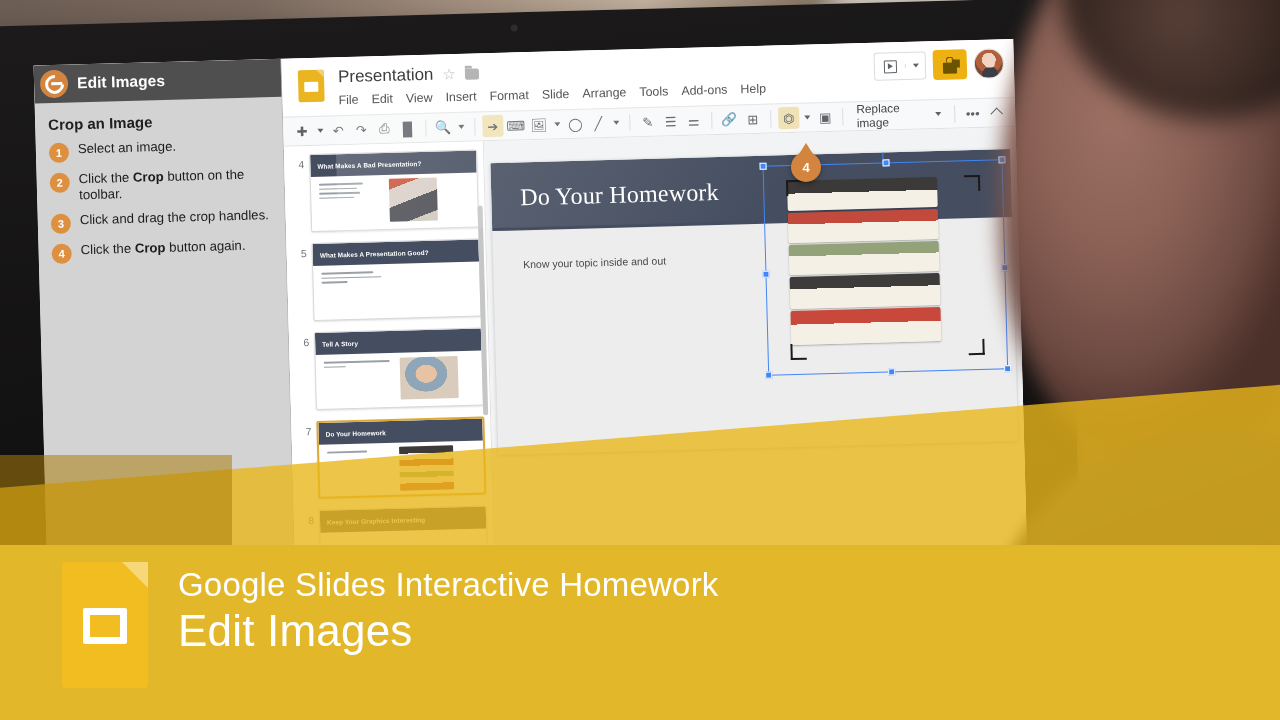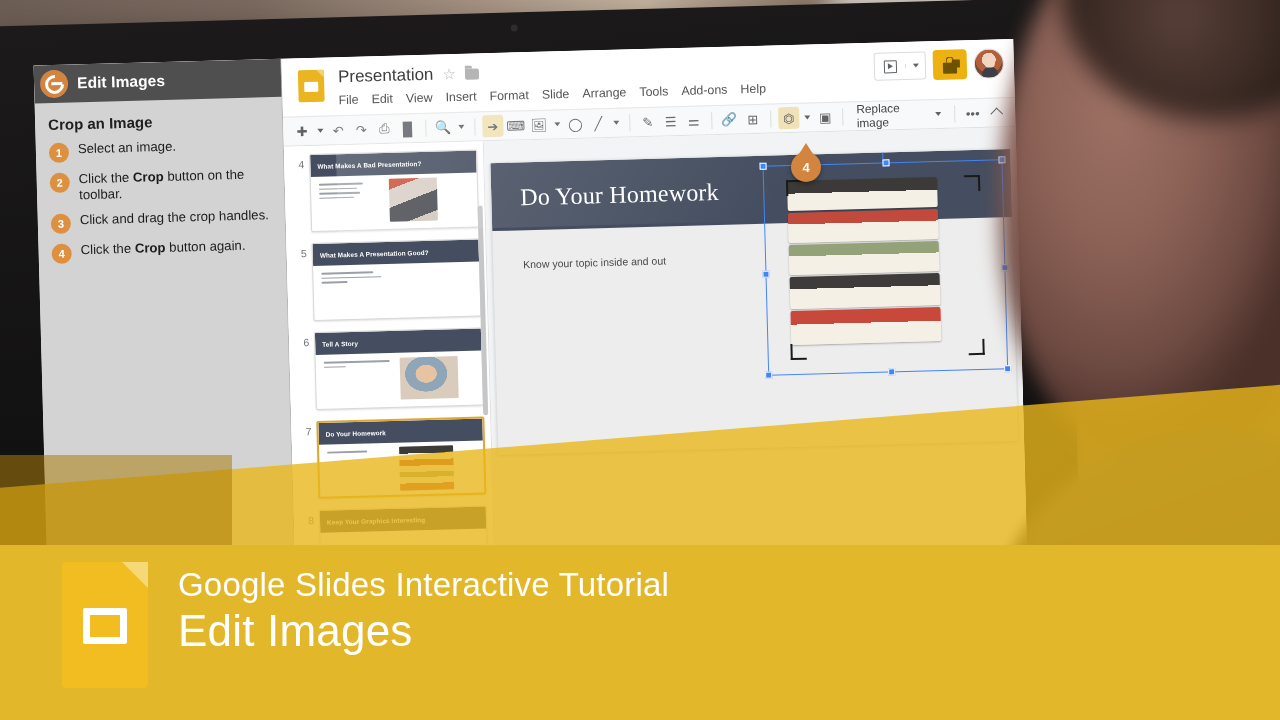--- a/index.html
+++ b/index.html
@@ -567,17 +567,17 @@
   <div class="person-shoulder"></div>
 
   <div class="banner-tilt"></div>
   <div class="banner-dark"></div>
   <div class="banner-solid"></div>
   <div class="slides-tile">
     <div class="fold"></div>
     <div class="win"></div>
   </div>
   <div class="banner-text">
-    <div class="banner-l1">Google Slides Interactive Tutorial</div>
+    <div class="banner-l1">Google Slides Interactive Homework</div>
     <div class="banner-l2">Edit Images</div>
   </div>
 
 </div>
 
 </body></html>

